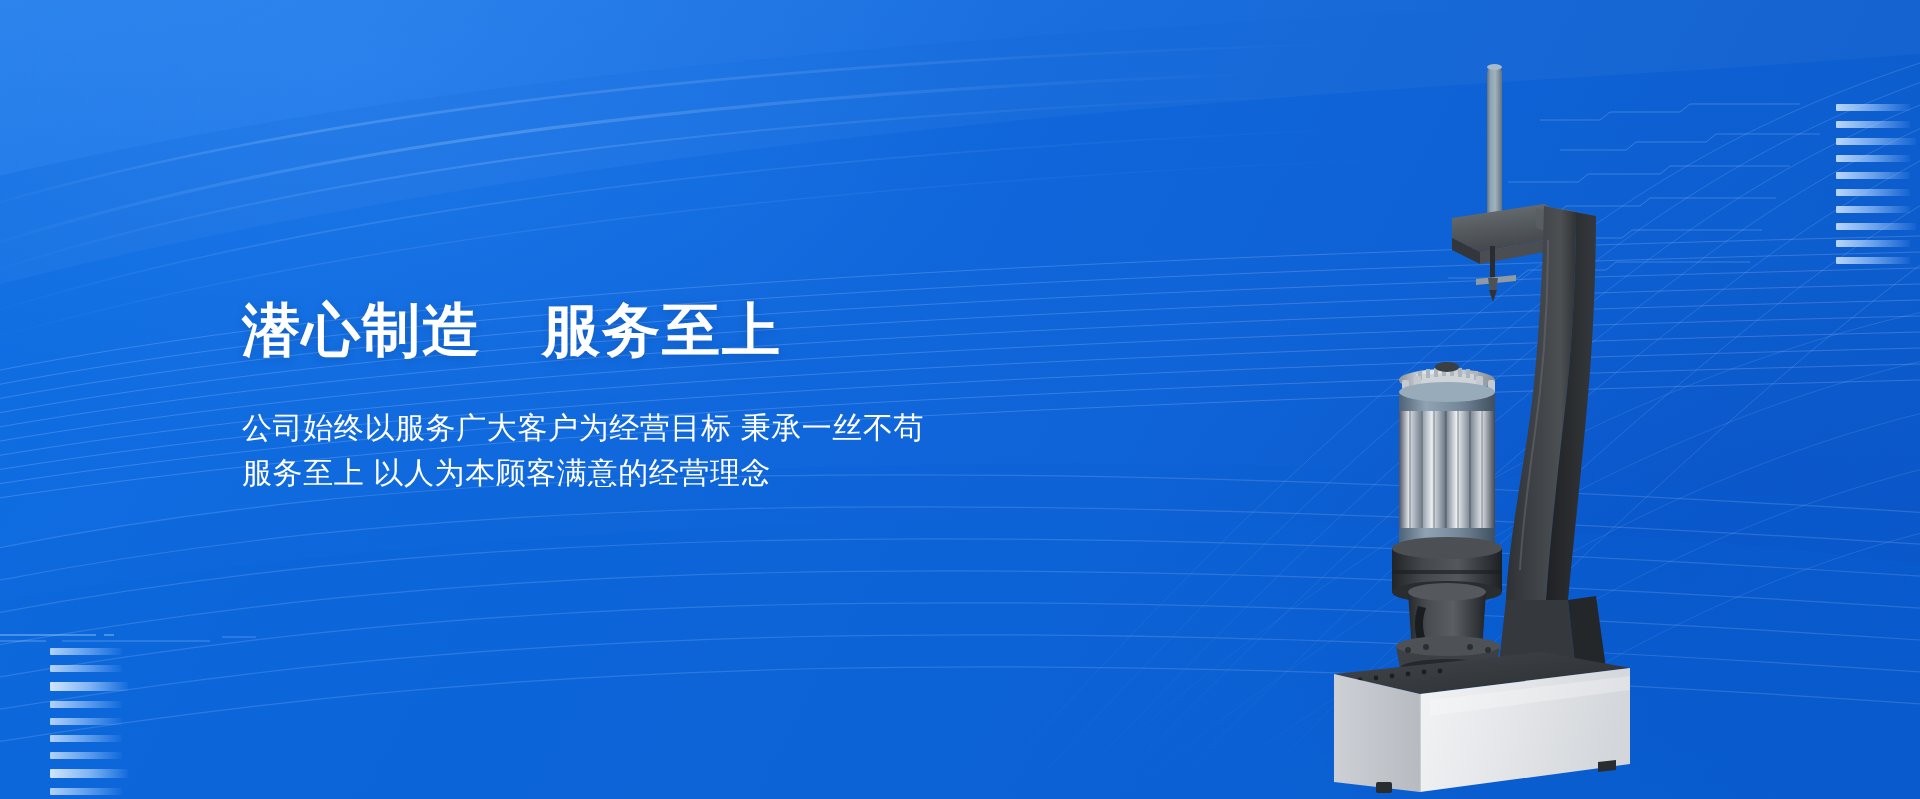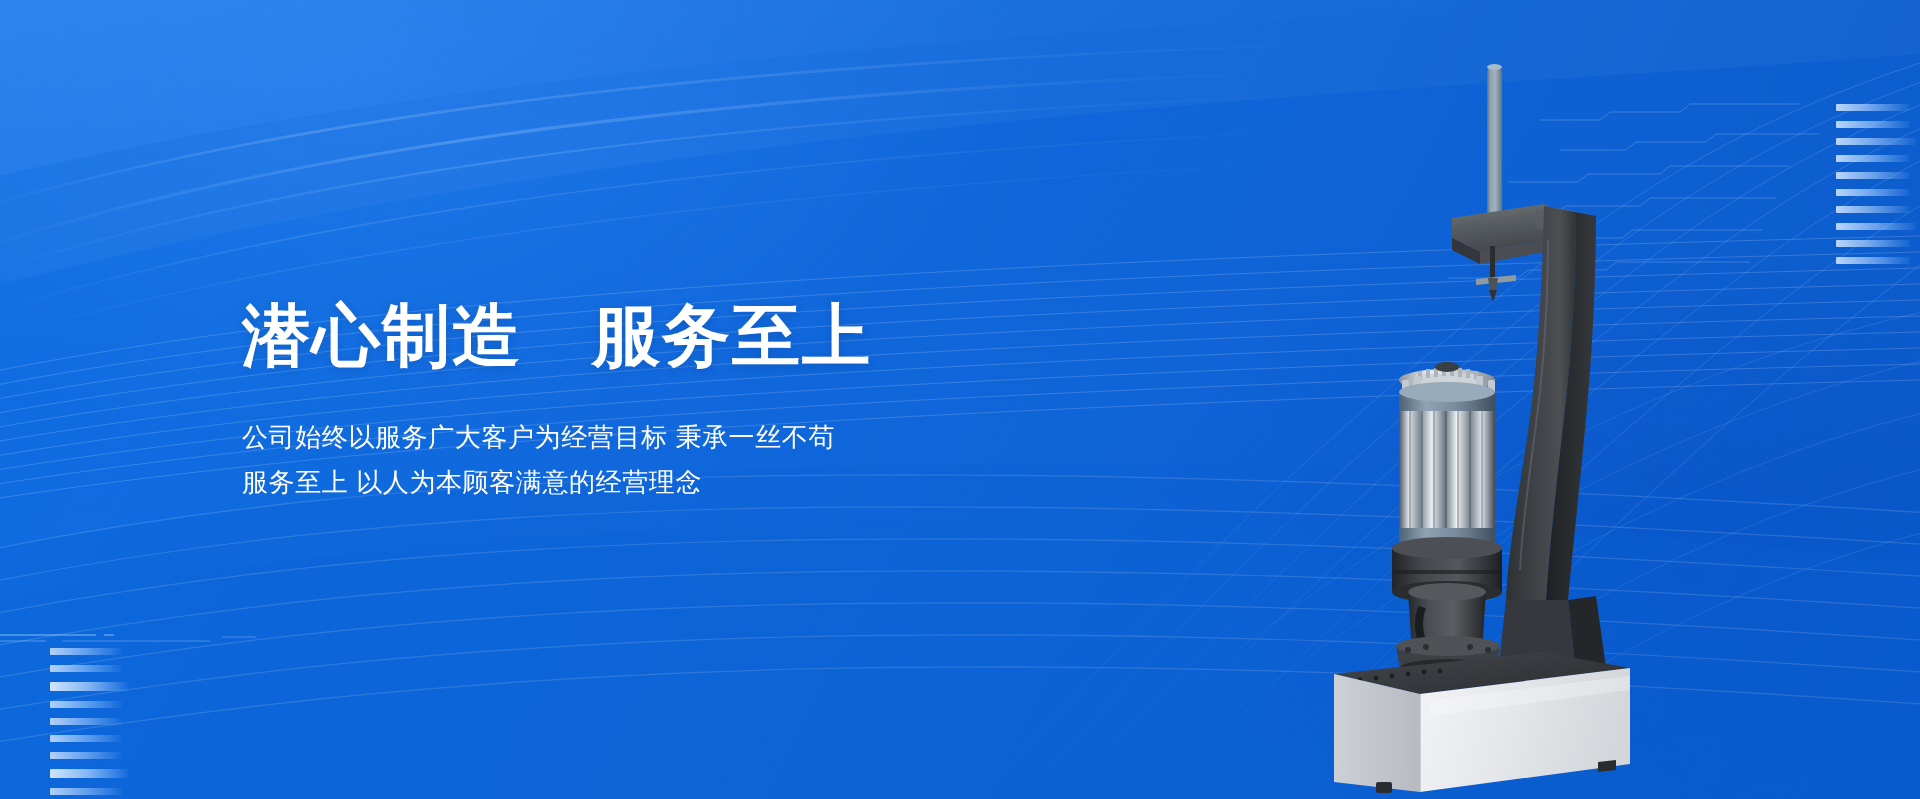--- a/index.html
+++ b/index.html
@@ -58,31 +58,31 @@
     background:linear-gradient(90deg, rgba(215,233,255,0.97) 0%, rgba(180,214,255,0.70) 50%, rgba(140,190,255,0.05) 100%);
   }
 
   
   .copy {
     position:absolute;
     left:242px; top:300px;
     z-index:6;
   }
   .headline {
-    font-size:68px;
+    font-size:58px;
     line-height:1.05;
     font-weight:bold;
     color:#ffffff;
     letter-spacing:2px;
     white-space:pre;
     text-shadow:0 2px 10px rgba(0,30,80,0.18);
   }
   .subcopy { margin-top:44px; }
   .subline {
-    font-size:26px;
+    font-size:30px;
     line-height:45px;
     color:#ffffff;
     letter-spacing:0.6px;
     white-space:pre;
     font-weight:normal;
   }
 
   
   .machine {
     position:absolute;

